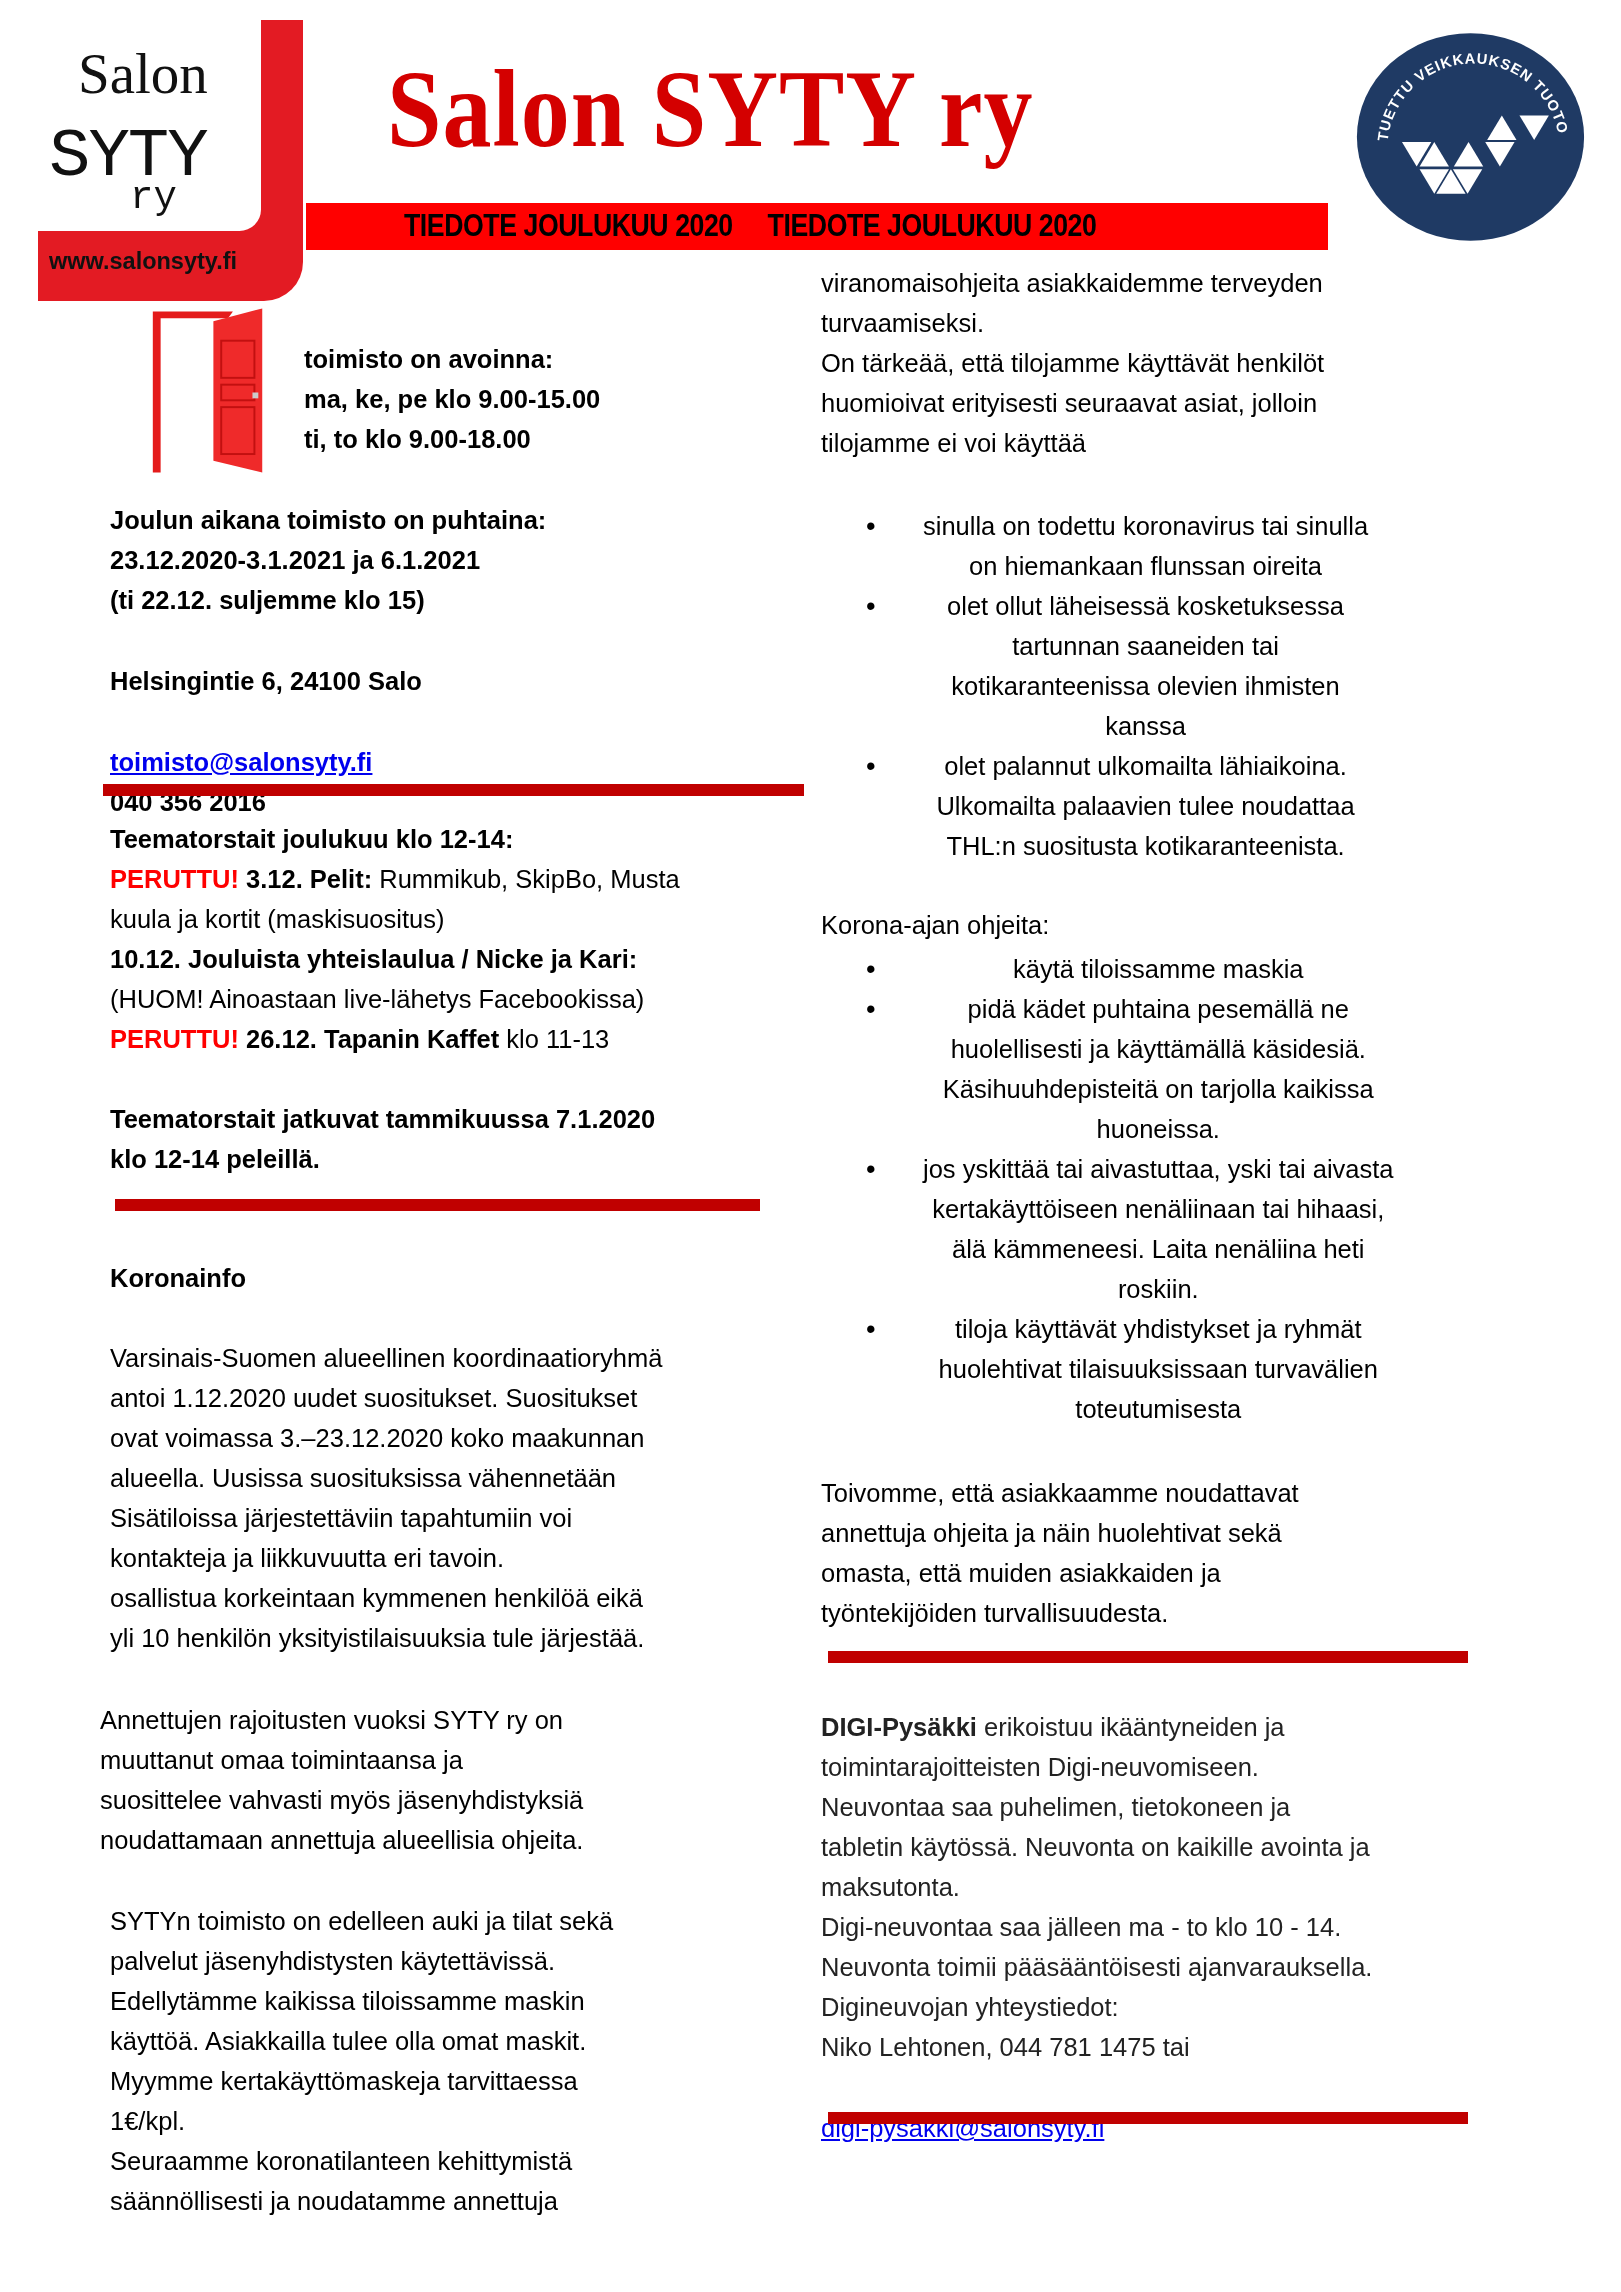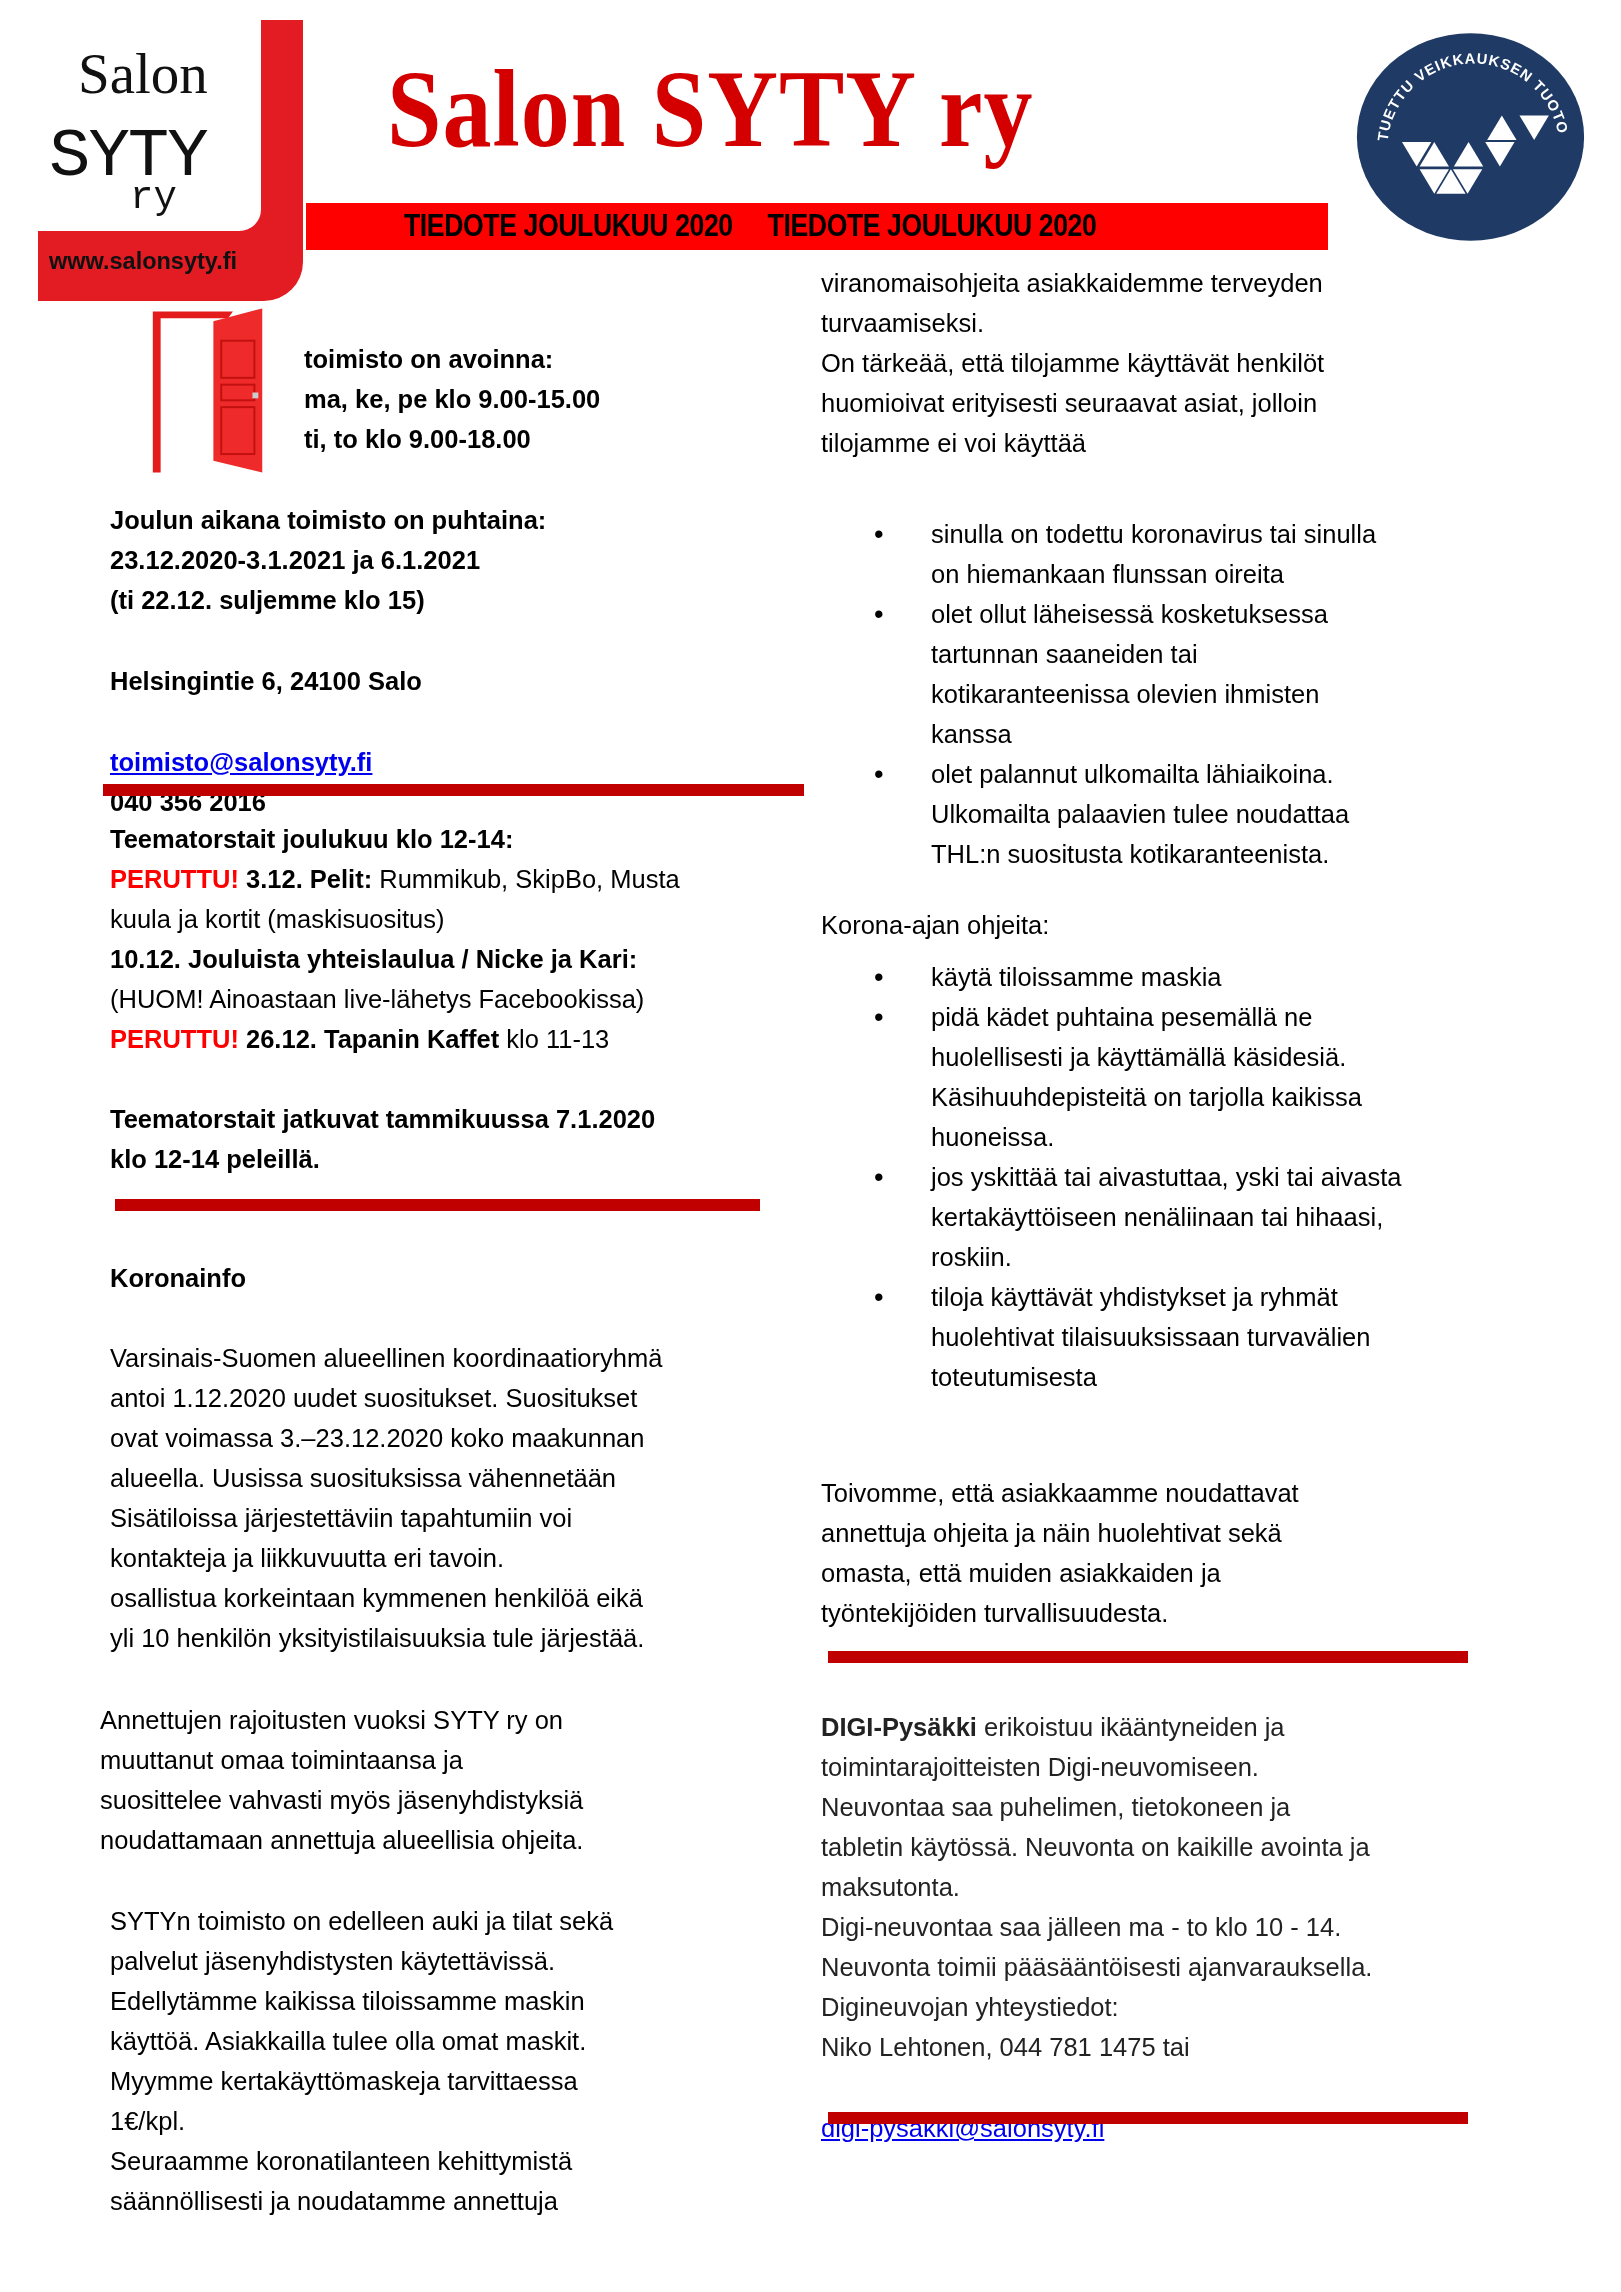--- a/index.html
+++ b/index.html
@@ -27,21 +27,21 @@
     
     .badge { left:1353px; top:29px; width:235px; height:216px; }
 
     
     .txt { font-family:"Liberation Sans", sans-serif; font-size:25.5px; line-height:40px; color:#000; white-space:nowrap; }
     .b { font-weight:bold; }
     .red { color:#ff0000; font-weight:bold; }
     .link { color:#0000ee; text-decoration:underline;margin-top:41px; }
     .divider { background:#c00000; height:11.8px; }
 
-    ul.bullets { margin:12px; padding:0; list-style:none; }
+    ul.bullets { margin:4px; padding:0; list-style:none;text-align:center; }
     ul.bullets li { position:relative; padding-left:98px; }
     ul.bullets li::before { content:"\2022"; position:absolute; left:41px; top:0; font-size:27.4px; }
   </style>
 </head>
 <body>
 
 <div class="abs logo-frame"></div>
 <div class="abs logo-inner"></div>
 <div class="abs logo-salon">Salon</div>
 <div class="abs logo-syty">SYTY</div>
@@ -181,20 +181,21 @@
   </li>
   <li>
     <div>pidä kädet puhtaina pesemällä ne</div>
     <div>huolellisesti ja käyttämällä käsidesiä.</div>
     <div>Käsihuuhdepisteitä on tarjolla kaikissa</div>
     <div>huoneissa.</div>
   </li>
   <li>
     <div>jos yskittää tai aivastuttaa, yski tai aivasta</div>
     <div>kertakäyttöiseen nenäliinaan tai hihaasi,</div>
+    <div>älä kämmeneesi. Laita nenäliina heti</div>
     <div>roskiin.</div>
   </li>
   <li>
     <div>tiloja käyttävät yhdistykset ja ryhmät</div>
     <div>huolehtivat tilaisuuksissaan turvavälien</div>
     <div>toteutumisesta</div>
   </li>
 </ul>
 
 <div class="abs txt" style="left:821px;top:1473px">

